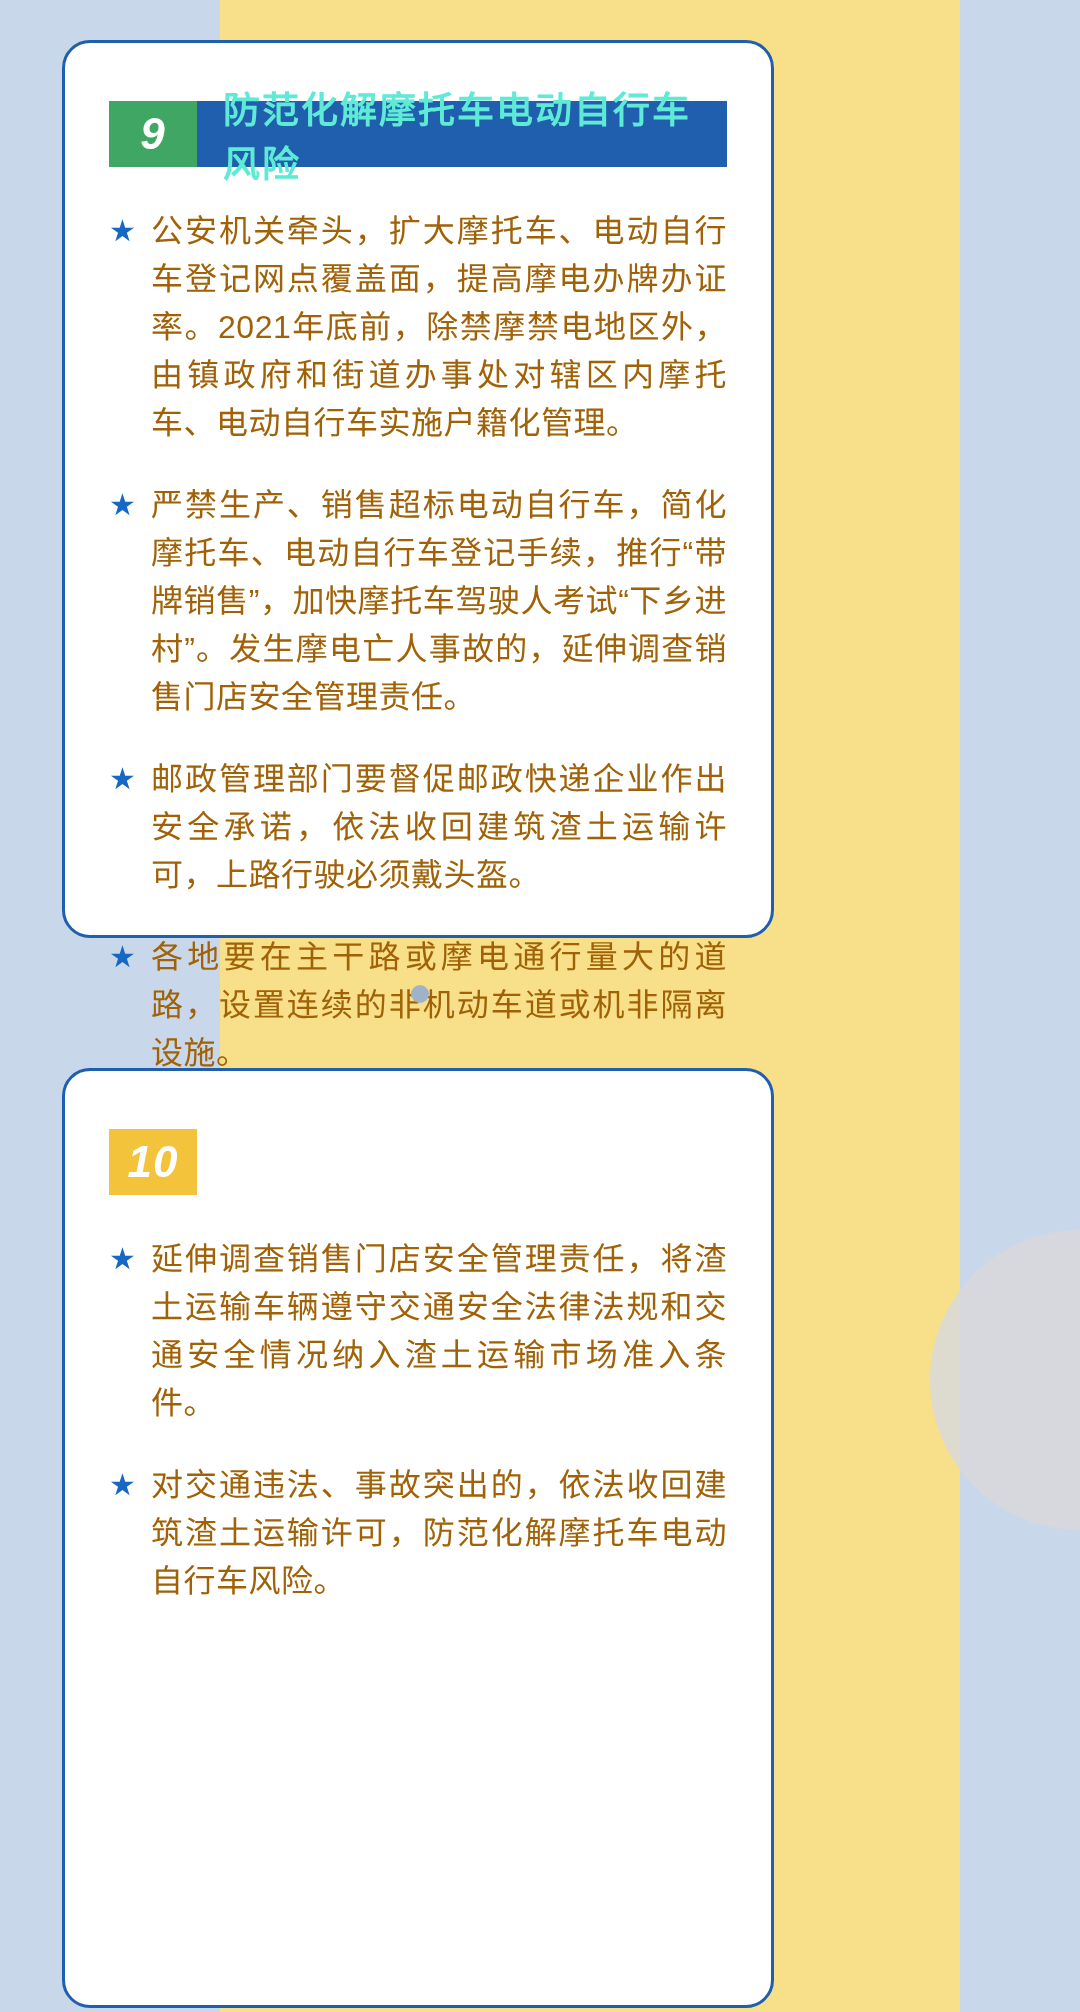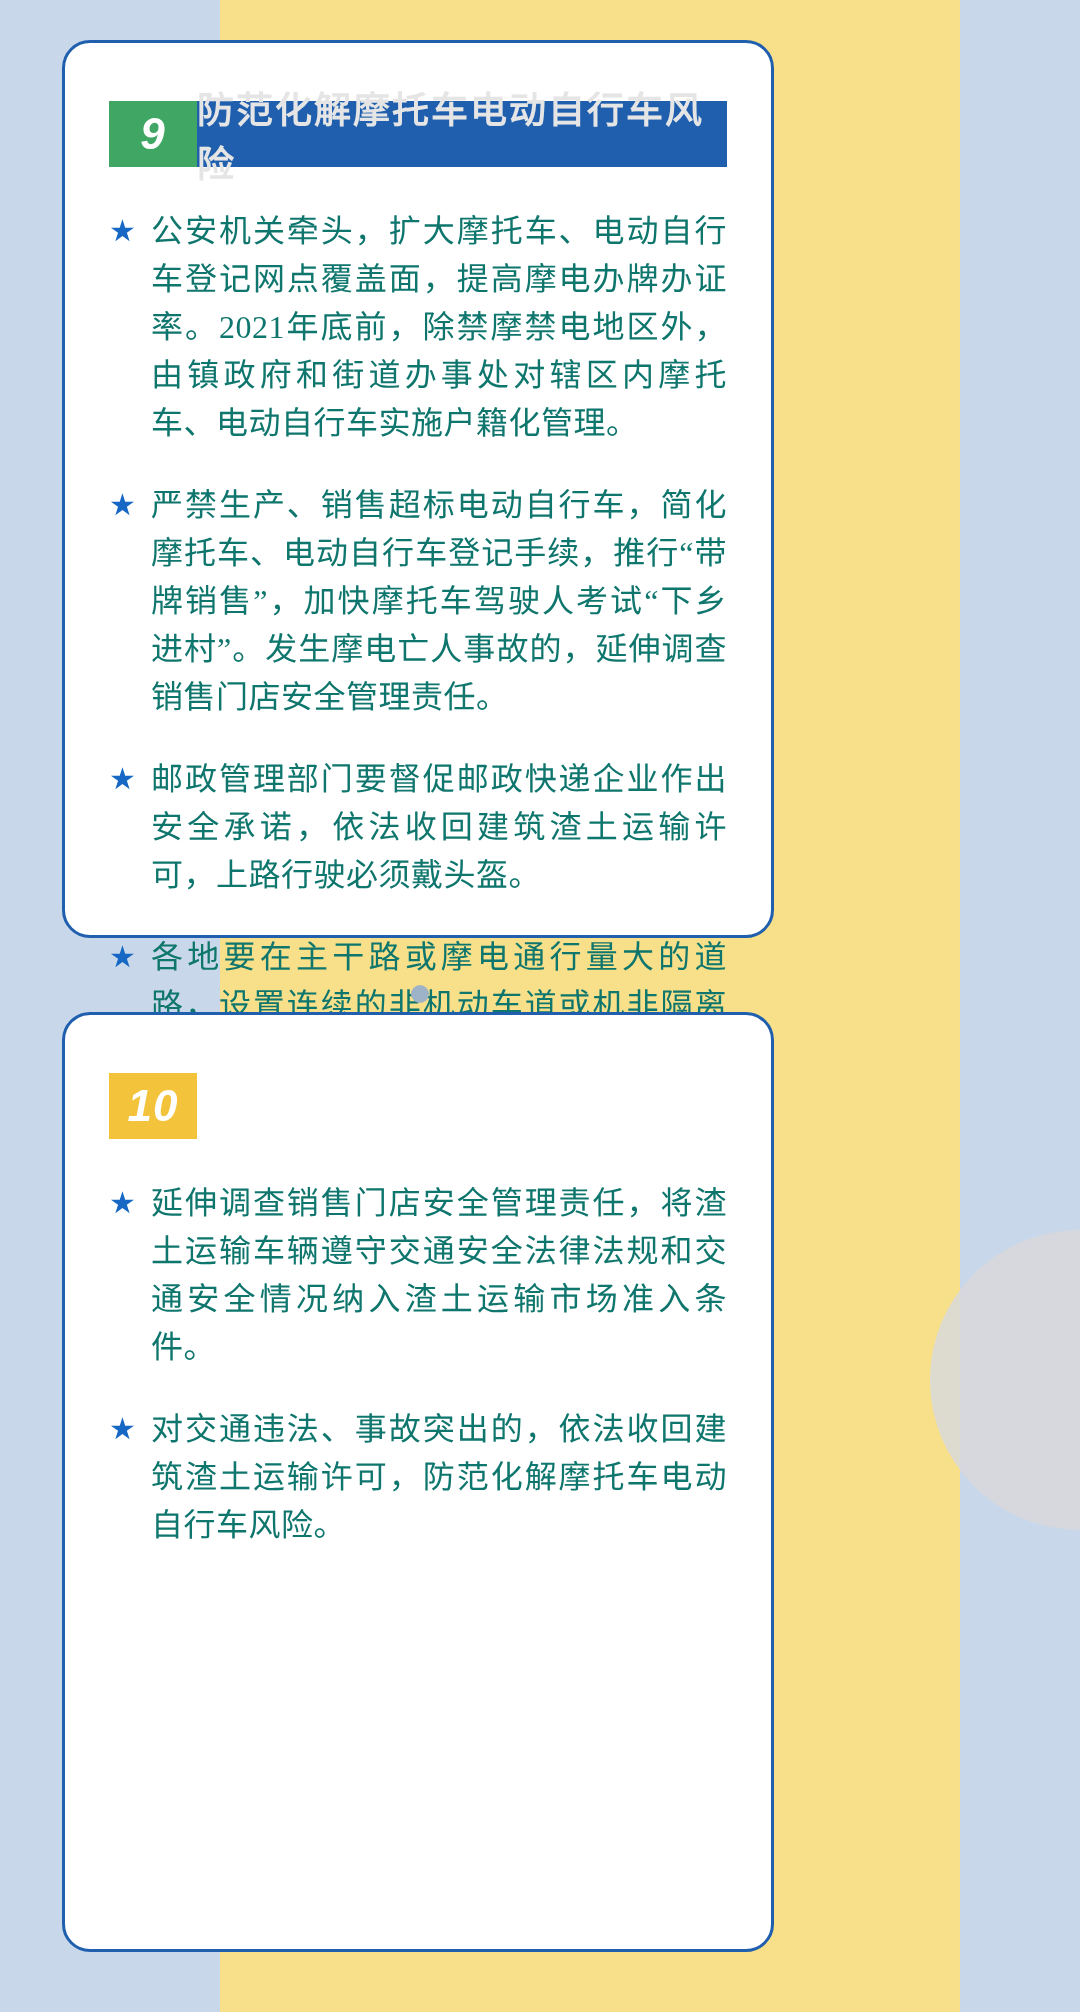--- a/index.html
+++ b/index.html
@@ -66,21 +66,21 @@
     position: absolute;
     left: 62px;
     width: 712px;
     background: #ffffff;
     border: 3px solid #1f5fae;
     border-radius: 28px;
     box-sizing: border-box;
     padding: 58px 44px 48px 44px;
   }
   #card-9 { top: 40px; height: 898px; }
-  #card-10 { top: 1012px; height: 940px; }
+  #card-10 { top: 1068px; height: 940px; }
 
   
   .card-head {
     display: flex;
     align-items: stretch;
     height: 66px;
     margin-bottom: 40px;
   }
   .head-num {
     width: 88px;
@@ -92,26 +92,27 @@
     font-weight: bold;
     font-style: italic;
     letter-spacing: 1px;
     font-family: "Liberation Sans", "DejaVu Sans", sans-serif;
   }
   .head-num.green { background: #3fa663; }
   .head-num.yellow { background: #f3c33c; }
   .head-title {
     flex: 1;
     background: #1f5fae;
-    color: #e5e5e5;
+    color: #5eead4;
     font-size: 37px;
     font-weight: bold;
     letter-spacing: 2px;
     display: flex;
     align-items: center;
+    padding-left: 26px;
     box-sizing: border-box;
     font-family: Liberation Serif, serif;
   }
 
   
   .bullet-list {
     margin: 0;
     padding: 0;
     list-style: none;
   }
@@ -124,25 +125,25 @@
   .star-icon {
     flex: 0 0 auto;
     width: 42px;
     color: #1668c4;
     font-size: 30px;
     line-height: 48px;
     text-align: left;
   }
   .bullet-text {
     flex: 1;
-    color: #0f766e;
+    color: #a16207;
     font-size: 32px;
     line-height: 48px;
     text-align: justify;
-    font-family: Liberation Serif, serif;
+    font-family: Liberation Sans, sans-serif;
     letter-spacing: 0.5px;
   }
 
   
   .divider-dot {
     position: absolute;
     left: 411px;
     top: 985px;
     width: 18px;
     height: 18px;

